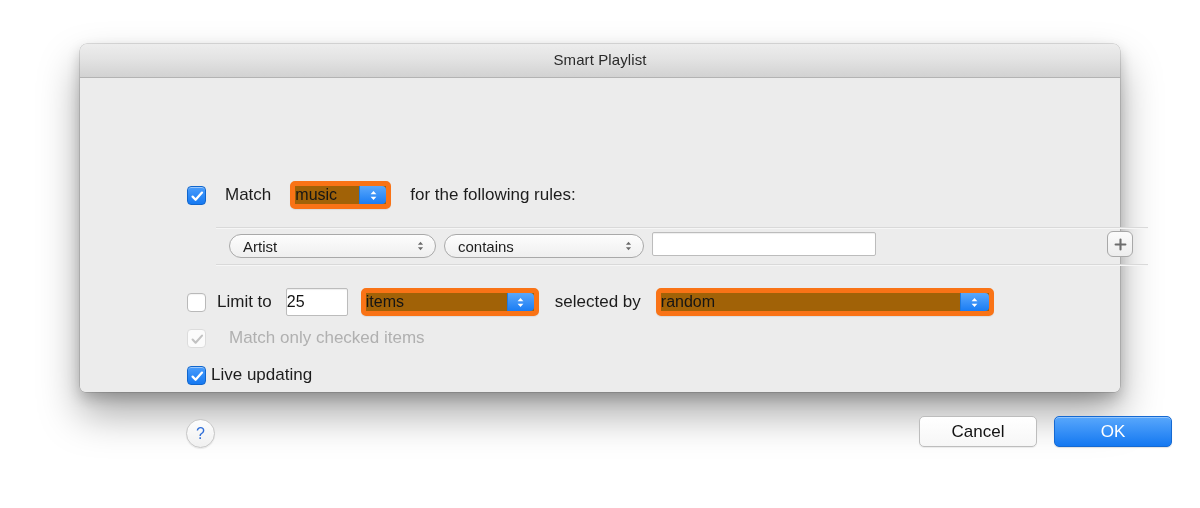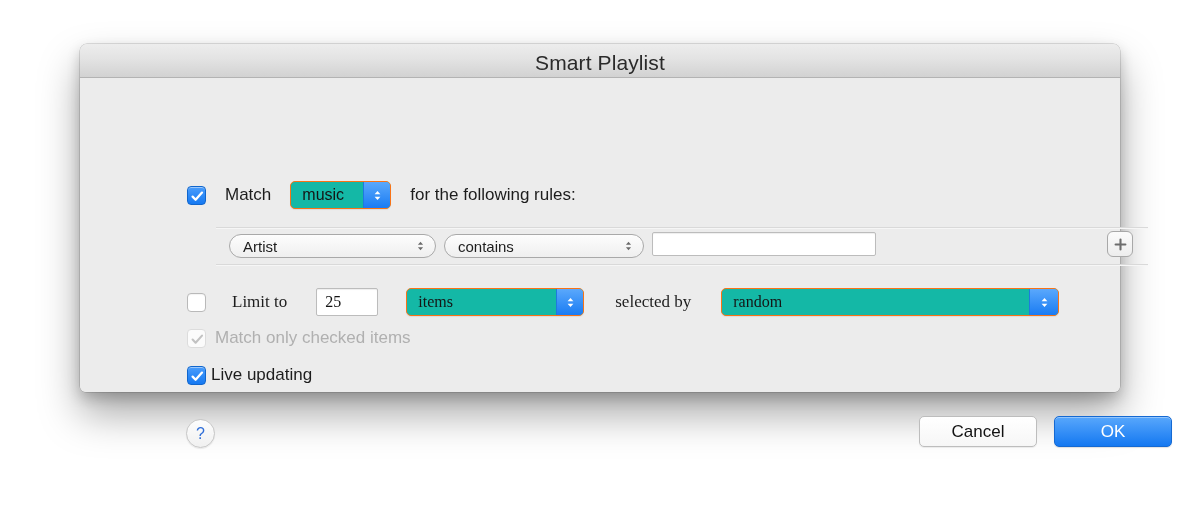--- a/index.html
+++ b/index.html
@@ -29,21 +29,21 @@
     position: absolute; left: 0; top: 0;
     width: 100%; height: 34px;
     border-radius: 7px 7px 0 0;
     background: linear-gradient(to bottom, #ededed 0%, #e3e3e3 45%, #d2d2d2 100%);
     border-bottom: 1px solid #b3b3b3;
     box-sizing: border-box;
   }
   .title-text {
     position: absolute; left: 0; right: 0; top: 7px;
     text-align: center;
-    font-size: 21px;
+    font-size: 15px;
     color: #2a2a2a;
     letter-spacing: 0.1px;
   }
 
   .body-area {
     position: absolute; left: 0; top: 35px;
     width: 100%; height: 313px;
     border-radius: 0 0 6px 6px;
     background: #ececec;
   }
@@ -73,35 +73,34 @@
   .cbox.dis {
     background: #fbfbfb;
     border: 1px solid #dcdcdc;
   }
   .cbox svg { position: absolute; left: 2px; top: 2px; }
 
   
   .row { position: absolute; display: flex; align-items: center; }
 
   #match-row   { left: 107px; top: 102px; gap: 19px; }
-  #limit-row   { left: 107px; top: 209px; gap: 17px; font-family: Liberation Serif, serif; }
-  #checked-row { left: 107px; top: 249px; gap: 9px; }
+  #limit-row   { left: 107px; top: 209px; gap: 2px; }
+  #checked-row { left: 107px; top: 249px; gap: 23px; }
   #live-row    { left: 107px; top: 286px; gap: 5px; }
 
   
   .popup {
     position: relative;
     display: inline-flex; align-items: center;
     height: 28px;
-    background: #14b8a6;
-    border: 1px solid #f97316;
+    background: #a16207;
+    border: 5px solid #f97316;
     border-radius: 5px;
     box-sizing: border-box;
     box-shadow: 0 1px 1px rgba(0,0,0,0.07);
-    padding-left: 11px;
     font-size: 16px; color: #151515;
   }
   .popup .arrowbox {
     position: absolute; right: 0; top: 0;
     width: 26px; height: 100%;
     border-radius: 0 4px 4px 0;
     background: linear-gradient(to bottom, #5aa8fc, #1a7cf3);
     border-left: 1px solid #1f79de;
     display: flex; align-items: center; justify-content: center;
   }
@@ -127,21 +126,20 @@
 
   
   .textfield {
     box-sizing: border-box;
     background: #ffffff;
     border: 1px solid #bcbcbc;
     border-radius: 2px;
     box-shadow: inset 0 1px 1px rgba(0,0,0,0.07);
     font-size: 16px; color: #131313;
     display: flex; align-items: center;
-    padding-left: 8px;
   }
 
   
   #rules-area { position: absolute; left: 136px; top: 148px; width: 932px; height: 38px; }
   .sep { position: absolute; left: 0; width: 932px; height: 1px; background: #d9d9d9; }
   .sep.top { top: 0; box-shadow: 0 1px 0 #f6f6f6; }
   .sep.bot { top: 37px; box-shadow: 0 1px 0 #f6f6f6; }
 
   #rule-field-pd { position: absolute; left: 13px; top: 7px; width: 207px; }
   #rule-op-pd    { position: absolute; left: 228px; top: 7px; width: 200px; }

